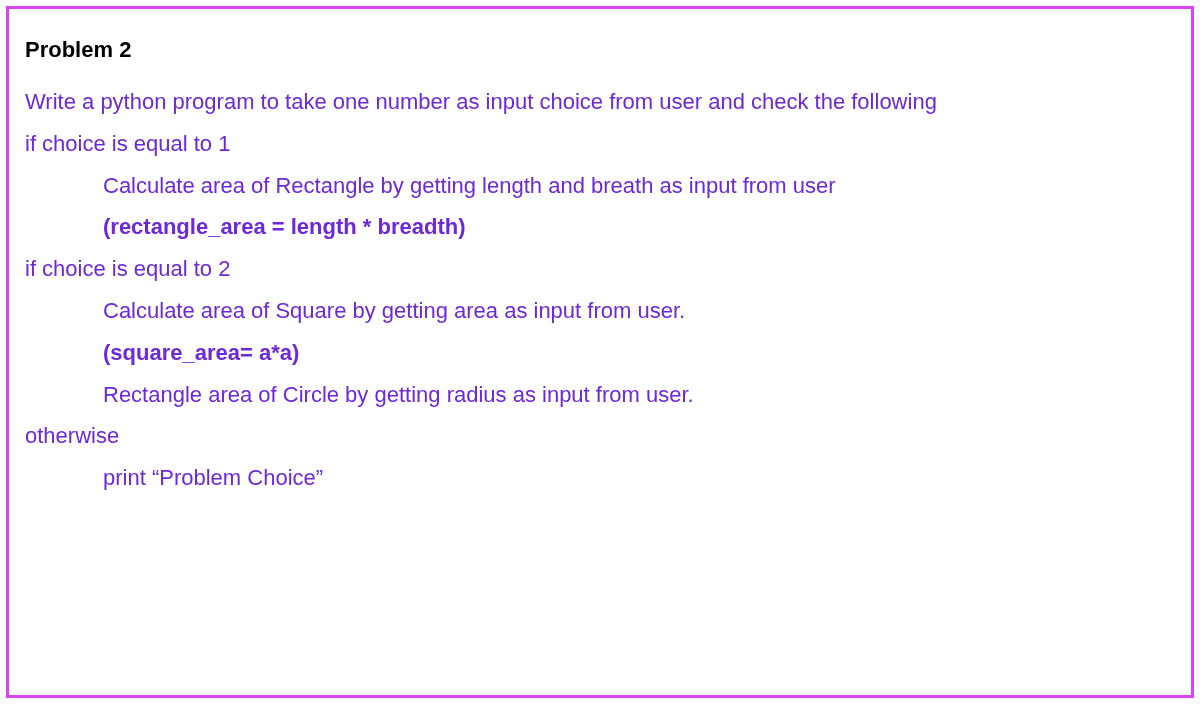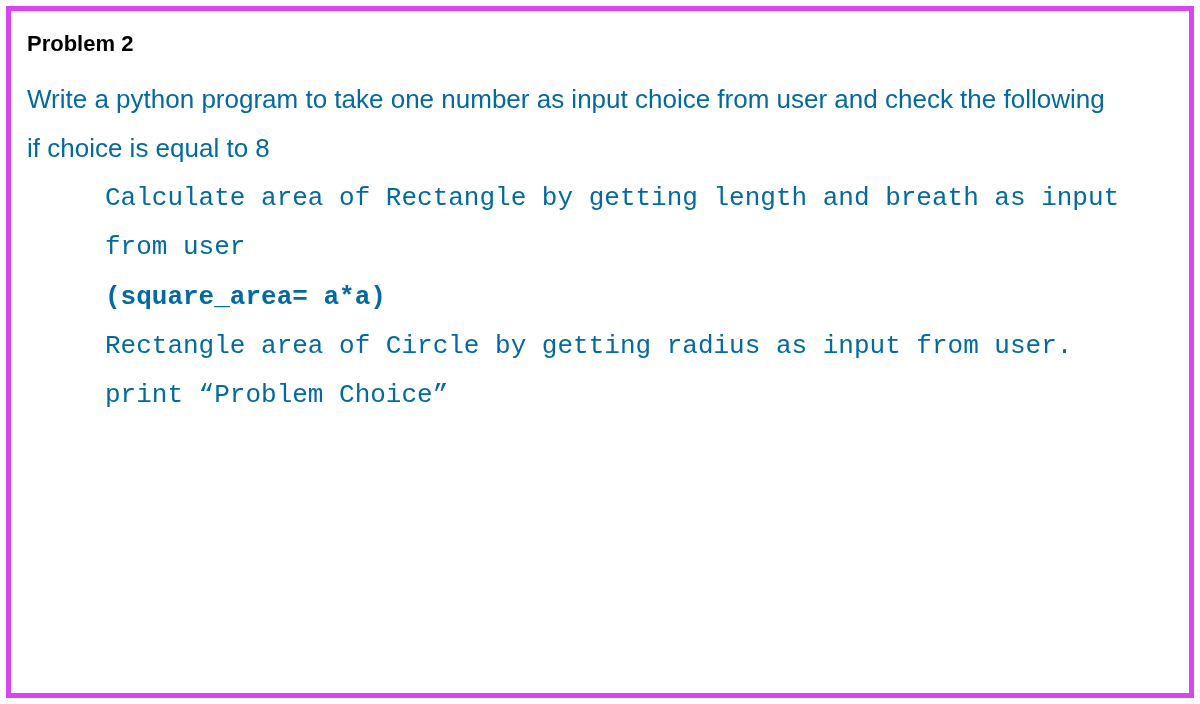--- a/index.html
+++ b/index.html
@@ -8,48 +8,51 @@
       box-sizing: border-box;
     }
     body {
       font-family: Arial, Helvetica, sans-serif;
       background: #fff;
       width: 1200px;
       height: 704px;
       padding: 6px;
     }
     .problem-box {
-      border: 5px solid #d946ef;
-      padding: 20px 16px 20px 16px;
+      border: 3px solid #d946ef;
+      padding: 28px 16px 20px 16px;
       height: 100%;
       overflow: hidden;
     }
     .problem-title {
       font-weight: bold;
       font-size: 22px;
       color: #000;
       margin-bottom: 18px;
     }
     .line {
-      font-size: 26px;
-      color: #0369a1;
+      font-size: 22px;
+      color: #6d28d9;
       line-height: 1.9;
     }
     .indent {
       padding-left: 78px;
-      font-family: Liberation Mono, monospace;
     }
     .bold {
       font-weight: bold;
     }
   </style>
 </head>
 <body>
 
 <div class="problem-box">
   <div class="problem-title">Problem 2</div>
   <div class="line">Write a python program to take one number as input choice from user and check the following</div>
-  <div class="line">if choice is equal to 8</div>
+  <div class="line">if choice is equal to 1</div>
   <div class="line indent">Calculate area of Rectangle by getting length and breath as input from user</div>
+  <div class="line indent bold">(rectangle_area = length * breadth)</div>
+  <div class="line">if choice is equal to 2</div>
+  <div class="line indent">Calculate area of Square by getting area as input from user.</div>
   <div class="line indent bold">(square_area= a*a)</div>
   <div class="line indent">Rectangle area of Circle by getting radius as input from user.</div>
+  <div class="line">otherwise</div>
   <div class="line indent">print “Problem Choice”</div>
 </div>
 
 </body></html>

